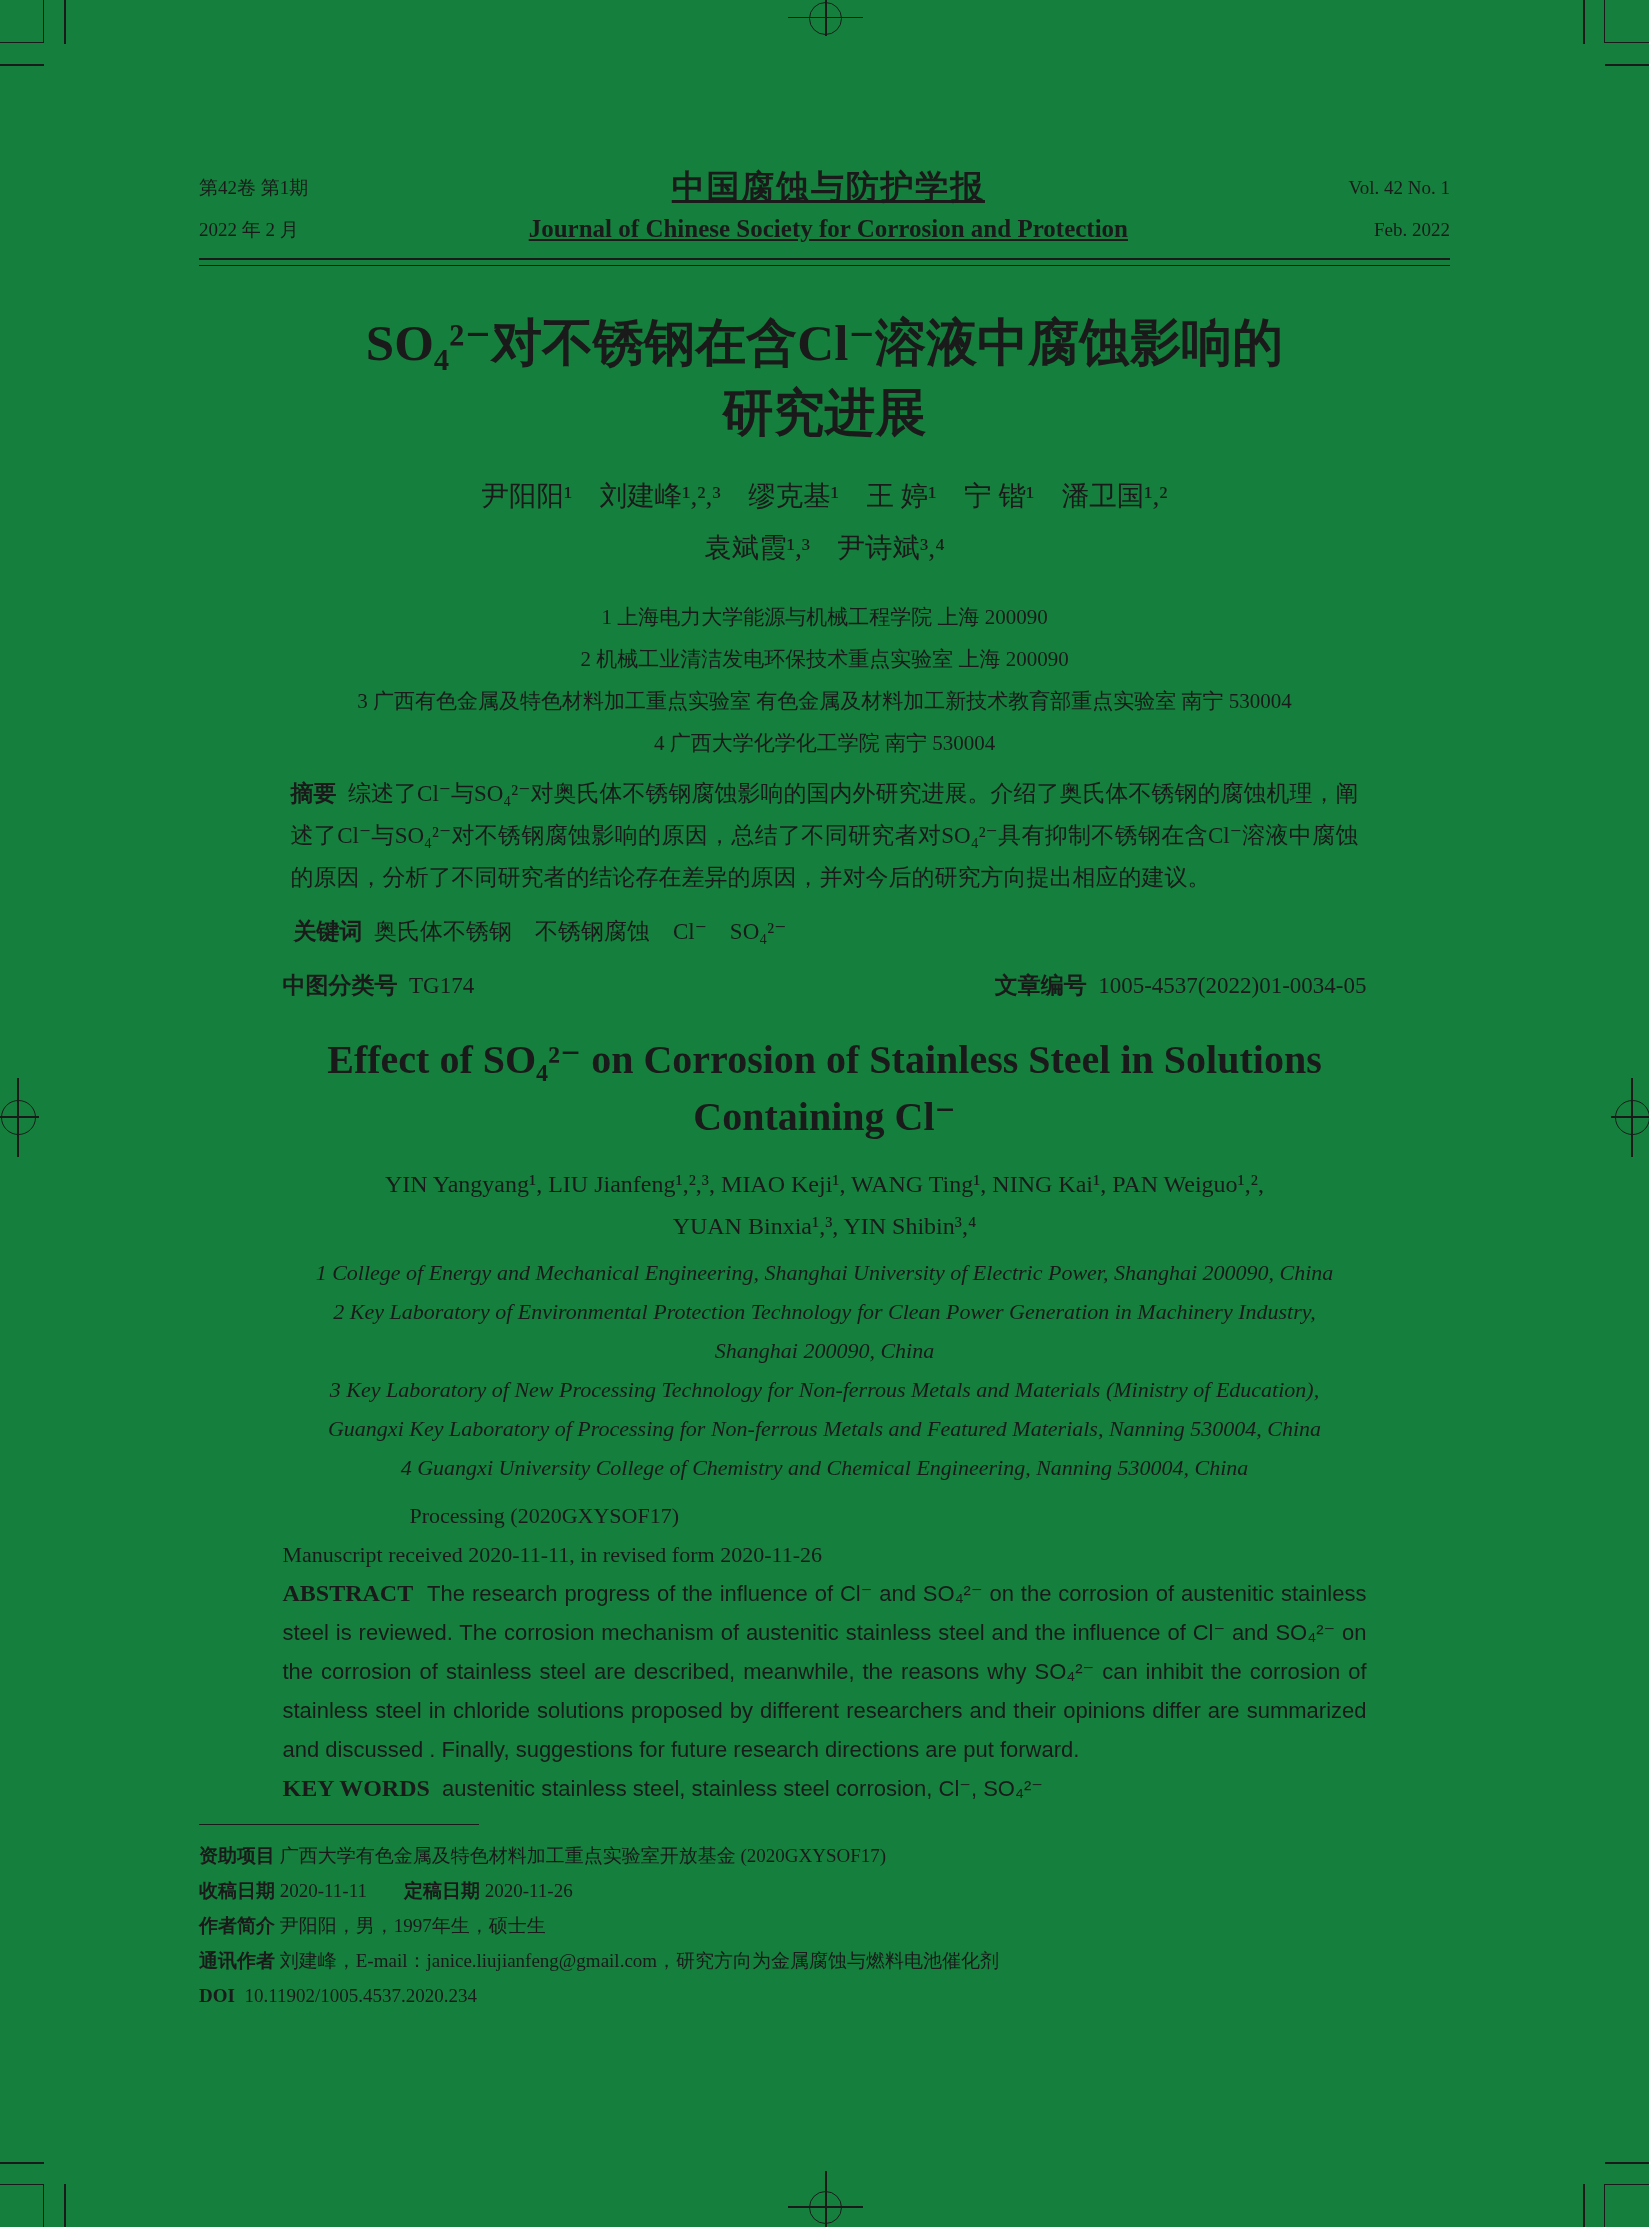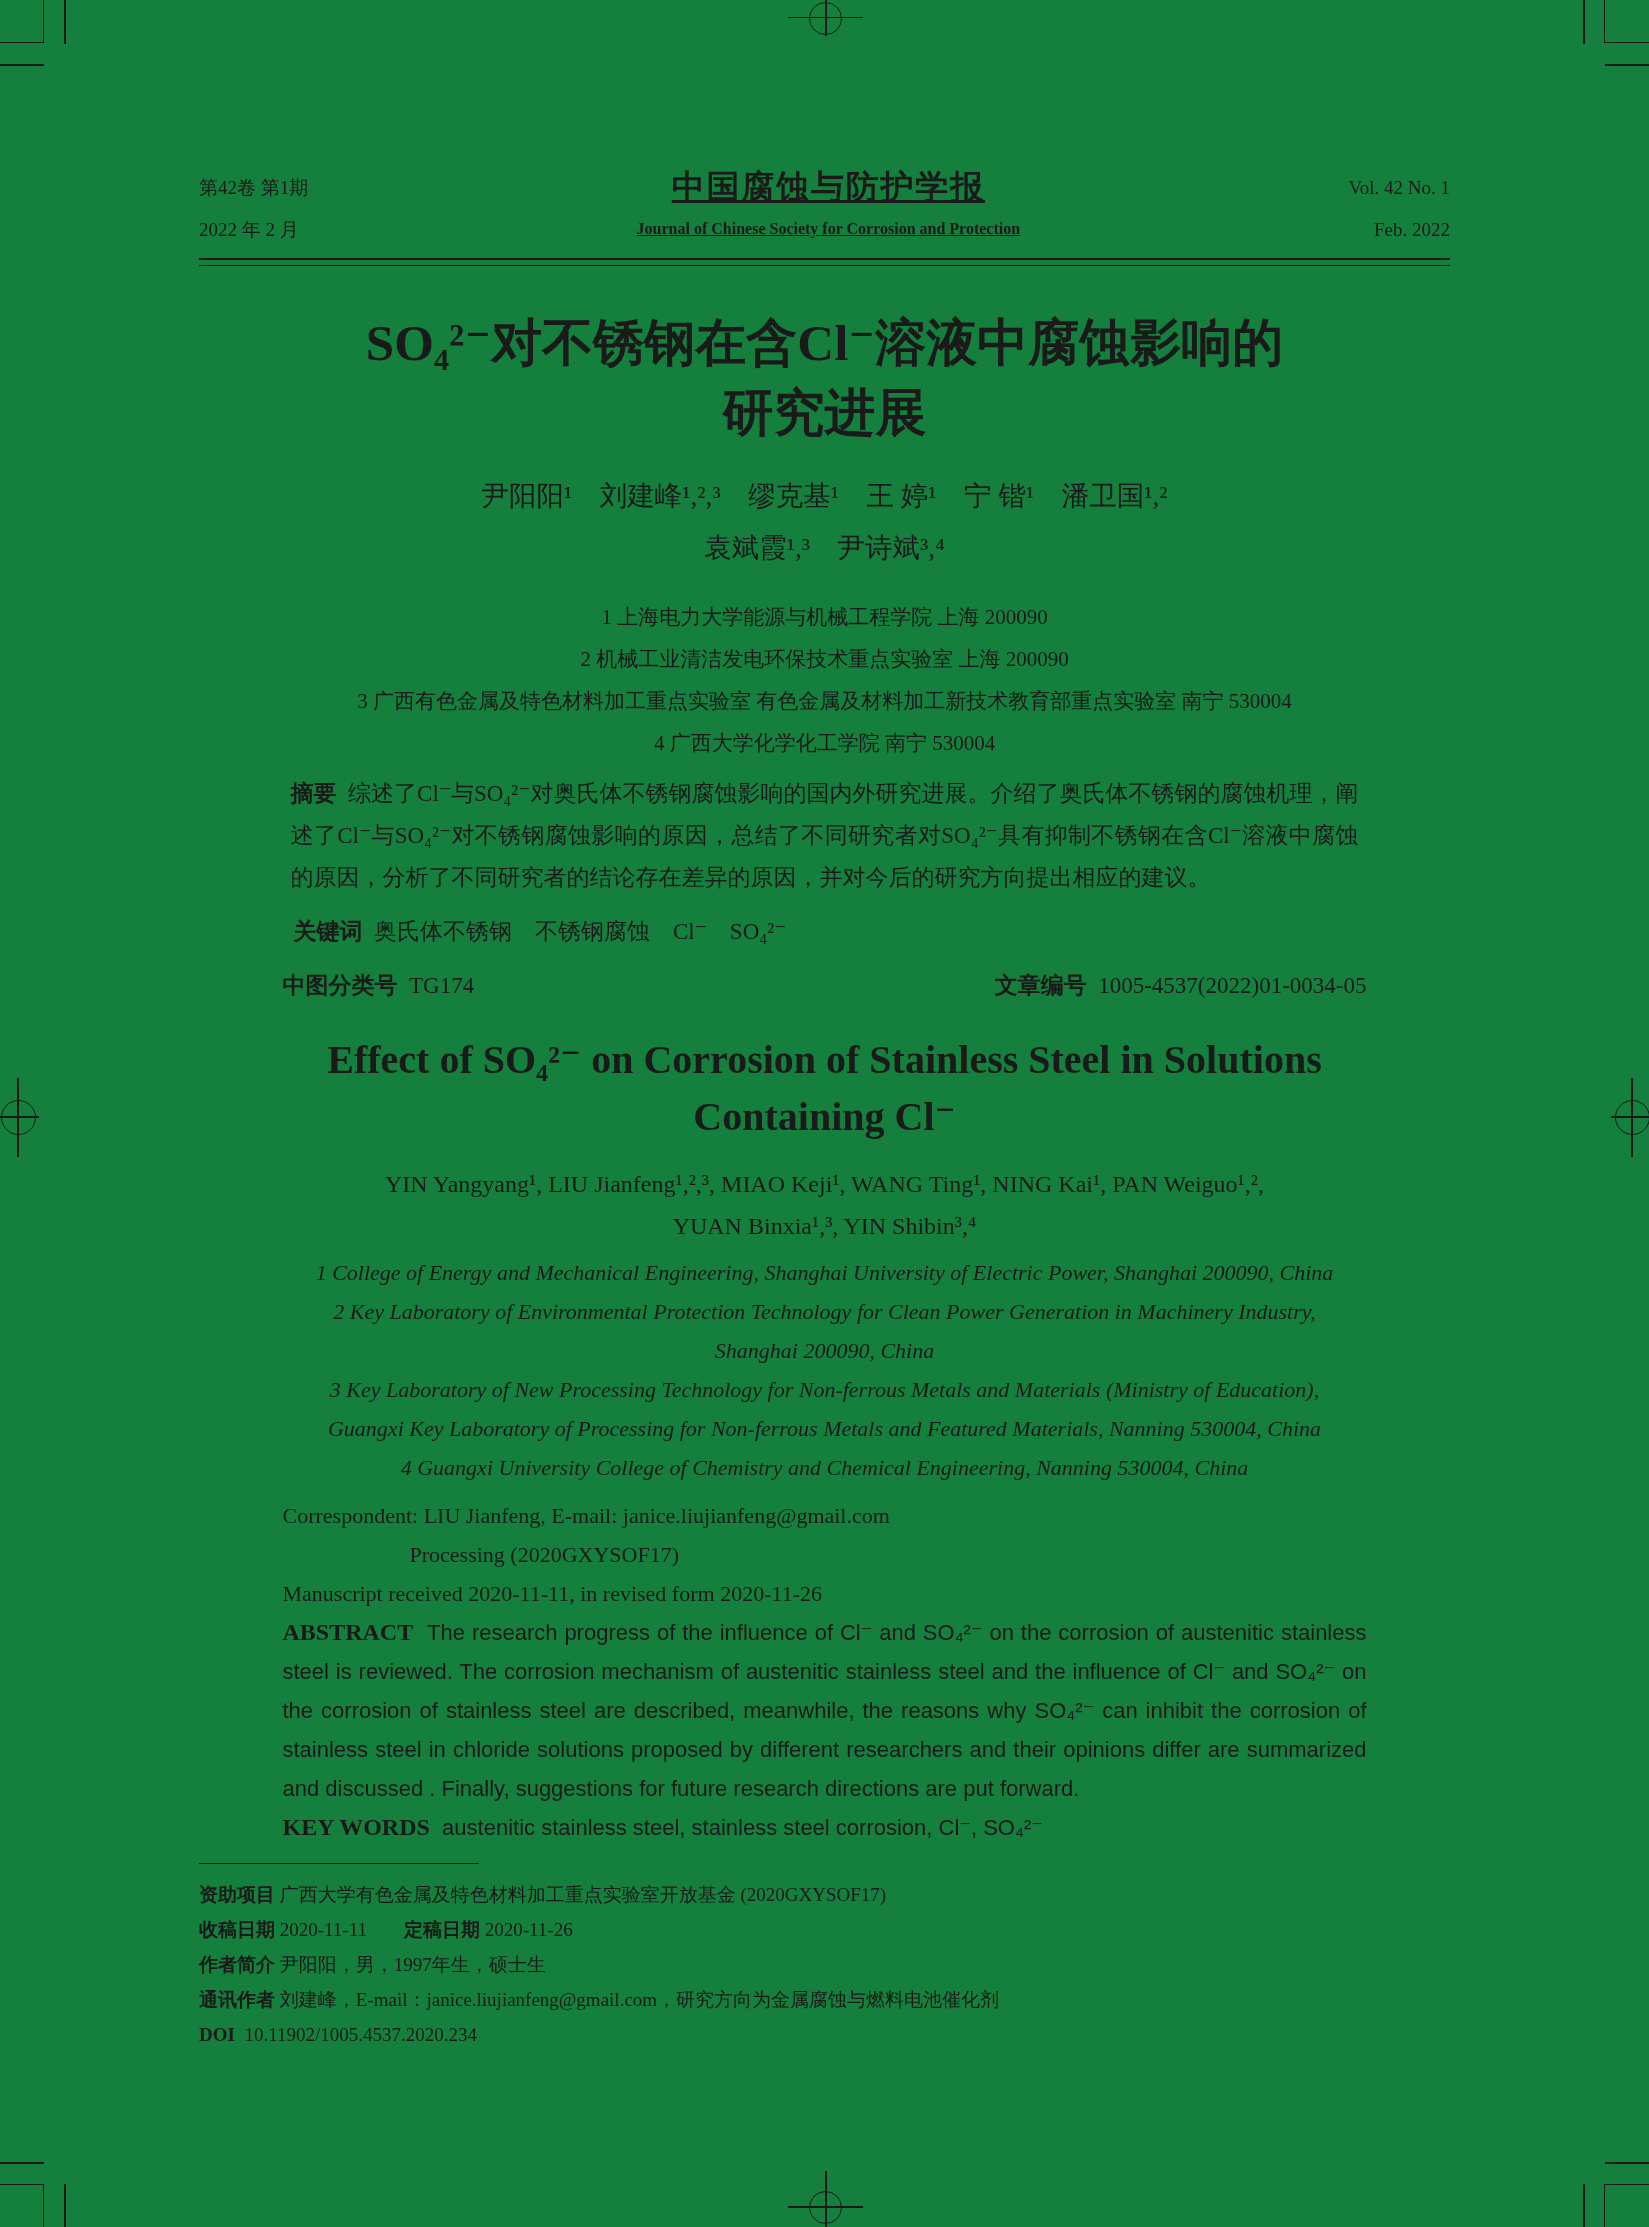--- a/index.html
+++ b/index.html
@@ -15,21 +15,21 @@
   .content{position:absolute;left:199px;top:0;width:1251px;}
 
   
   .jheader{display:flex;justify-content:space-between;align-items:flex-start;margin-top:167px;}
   .jheader .col{display:flex;flex-direction:column;}
   .jheader .left,.jheader .right{font-size:19px;line-height:42px;white-space:nowrap;}
   .jheader .left{text-align:left;}
   .jheader .right{text-align:right;}
   .jheader .center{text-align:center;flex:1;text-decoration:underline;}
   .journal-cn{font-size:33px;font-weight:bold;line-height:40px;letter-spacing:1.8px;}
-  .journal-en{font-size:16px;font-weight:bold;line-height:44px;}
+  .journal-en{font-size:25px;font-weight:bold;line-height:44px;}
   .dbl-rule{margin-top:7.3px;height:4.6px;border-top:2.8px solid #1a1a1a;border-bottom:1.8px solid #1a1a1a;}
 
   
   .cn-title{margin-top:42px;text-align:center;font-size:51px;font-weight:bold;line-height:70px;}
   .cn-authors{margin-top:22px;text-align:center;font-size:27.5px;line-height:52px;}
   .cn-affils{margin-top:22px;text-align:center;font-size:21px;line-height:42px;}
   .meta-block{width:1084px;margin:0 auto;}
   .cn-abstract{margin-top:11px;font-size:23px;line-height:42px;text-align:justify;}
   .lbl-cn{font-weight:bold;font-family:"Liberation Sans","DejaVu Sans",sans-serif;}
   .cn-keywords{font-size:23px;line-height:42px;}
@@ -164,21 +164,20 @@
     <div class="en-affils">
       <div>1 College of Energy and Mechanical Engineering, Shanghai University of Electric Power, Shanghai 200090, China</div>
       <div>2 Key Laboratory of Environmental Protection Technology for Clean Power Generation in Machinery Industry,</div>
       <div>Shanghai 200090, China</div>
       <div>3 Key Laboratory of New Processing Technology for Non-ferrous Metals and Materials (Ministry of Education),</div>
       <div>Guangxi Key Laboratory of Processing for Non-ferrous Metals and Featured Materials, Nanning 530004, China</div>
       <div>4 Guangxi University College of Chemistry and Chemical Engineering, Nanning 530004, China</div>
     </div>
 
     <div class="meta-block en-meta">
-      <div>Correspondent: LIU Jianfeng, E-mail: janice.liujianfeng@gmail.com</div>
       <div class="indent">Processing (2020GXYSOF17)</div>
       <div>Manuscript received 2020-11-11, in revised form 2020-11-26</div>
     </div>
 
     <div class="meta-block">
       <p class="en-abstract" style="margin:0;"><span class="lbl-en">ABSTRACT</span>&nbsp;&nbsp;<span>The research progress of the influence of Cl⁻ and SO₄²⁻ on the corrosion of austenitic stainless steel is reviewed. The corrosion mechanism of austenitic stainless steel and the influence of Cl⁻ and SO₄²⁻ on the corrosion of stainless steel are described, meanwhile, the reasons why SO₄²⁻ can inhibit the corrosion of stainless steel in chloride solutions proposed by different researchers and their opinions differ are summarized and discussed . Finally, suggestions for future research directions are put forward.</span></p>
       <p class="en-keywords" style="margin:0;"><span class="lbl-en">KEY WORDS</span>&nbsp;&nbsp;<span>austenitic stainless steel, stainless steel corrosion, Cl⁻, SO₄²⁻</span></p>
     </div>
 
     <div class="foot-rule"></div>

